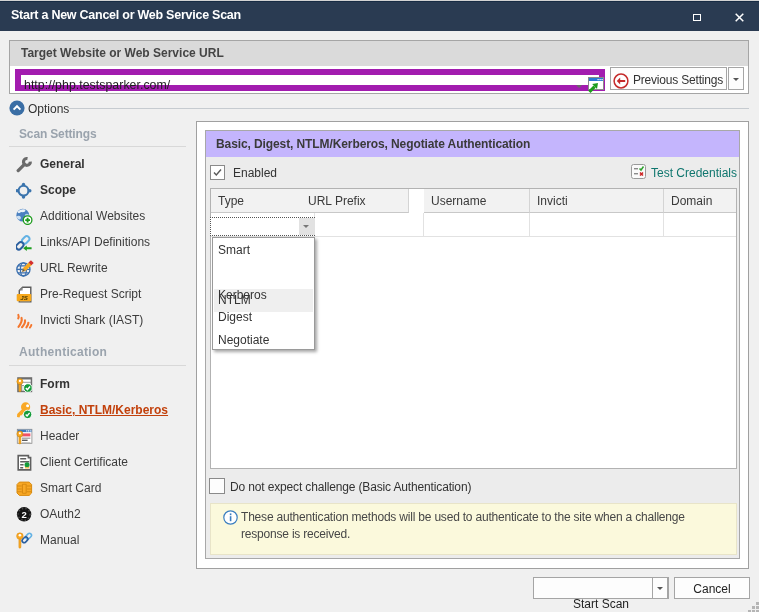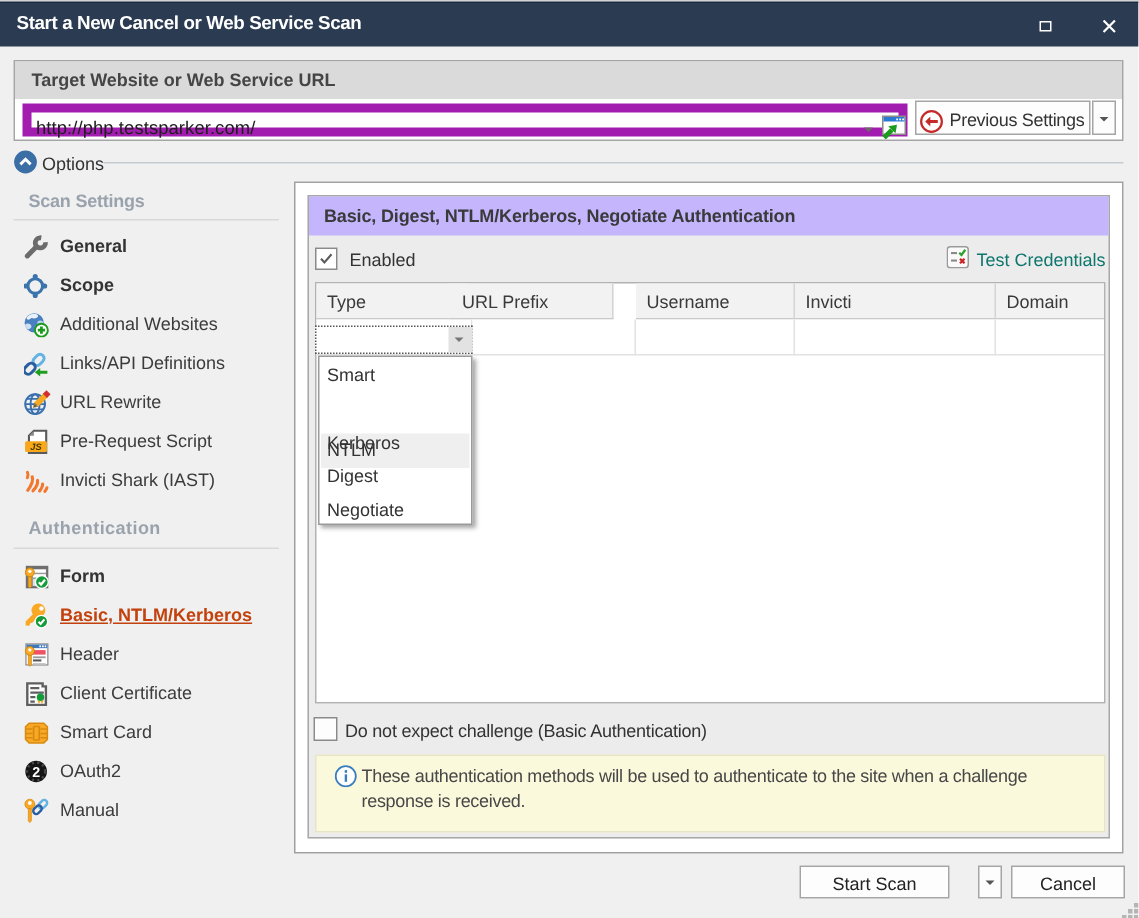--- a/index.html
+++ b/index.html
@@ -115,21 +115,21 @@
 #lbl-chk2 { position:absolute; left:24px; top:349px; color:#333; letter-spacing:-0.15px; white-space:nowrap; }
 #info {
   position:absolute; left:4px; top:372px; width:527px; height:52px;
   background:#fbf9dc; border:1px solid #e8e4c8;
 }
 #info-icon { position:absolute; left:12px; top:6px; }
 #info-text { position:absolute; left:30px; top:5px; width:480px; color:#474747; line-height:17px; letter-spacing:-0.2px; }
 
 
 .fbtn { position:absolute; background:#fdfdfd; border:1px solid #a5a5a5; color:#222; text-align:center; }
-#btn-start { left:533px; top:577px; width:100px; height:22px; padding-top:4px; }
+#btn-start { left:533px; top:577px; width:136px; height:22px; padding-top:19px; }
 #btn-start-dd { left:652px; top:577px; width:16px; height:22px; }
 #btn-start-dd .darr { position:absolute; left:4px; top:9px; border-width:3.5px; }
 #btn-cancel { left:674px; top:577px; width:76px; height:22px; padding-top:4px; }
 .grip { position:absolute; width:3px; height:3px; background:#b5b5b5; }
 </style>
 </head>
 <body>
 <div id="win">
   <div id="titlebar">
     <div id="title">Start a New Cancel or Web Service Scan</div>

